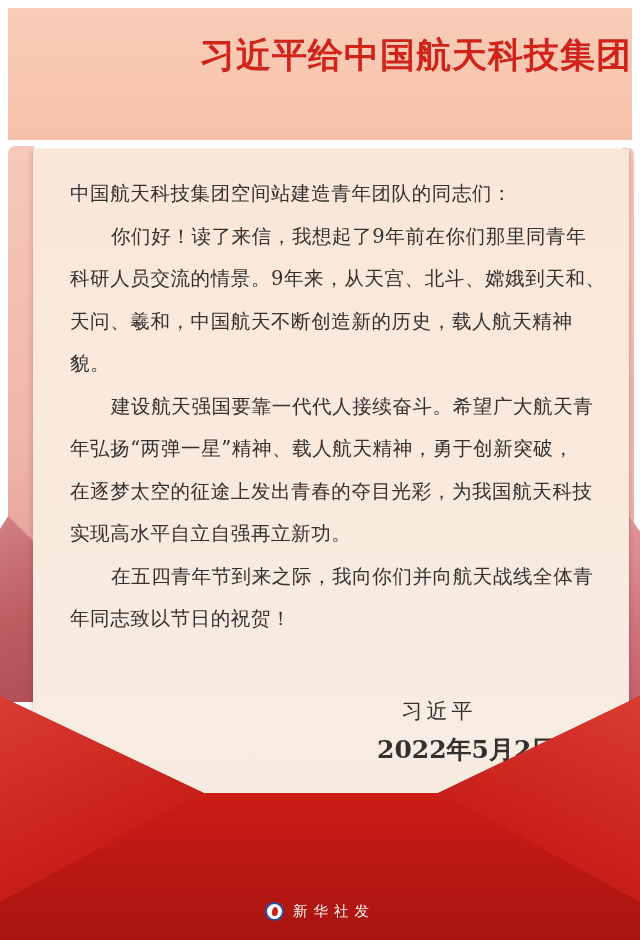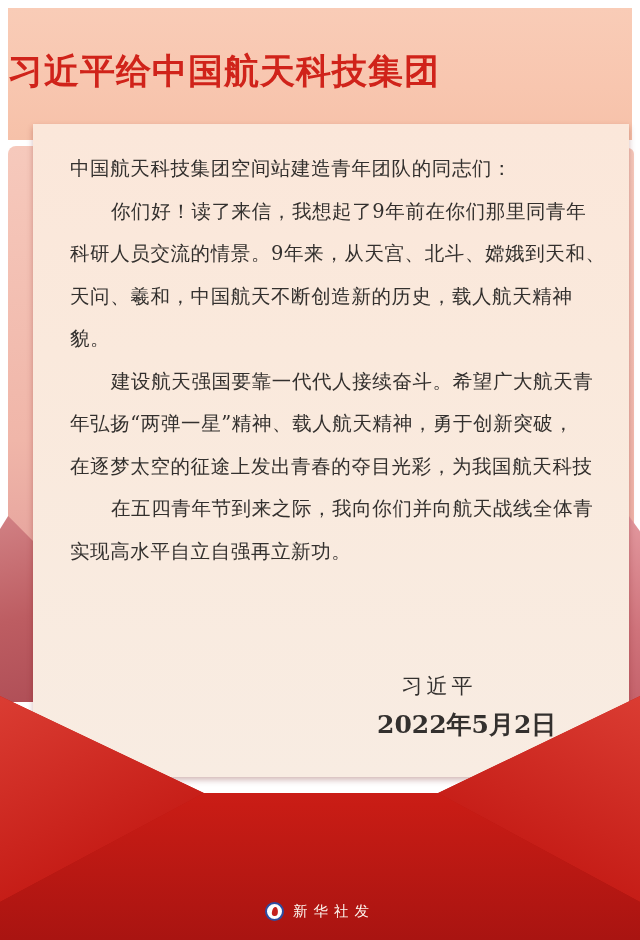--- a/index.html
+++ b/index.html
@@ -4,21 +4,21 @@
 <style>
   html,body{margin:0;padding:0;background:#ffffff;}
   .canvas{
     position:relative;width:640px;height:940px;background:#ffffff;
     overflow:hidden;font-family:"DejaVu Serif",serif;
   }
   
   .header-band{
     position:absolute;left:8px;top:8px;width:624px;height:132px;
     background:linear-gradient(180deg,#f9ccb7 0%,#f8c6af 60%,#f6c1a9 100%);
-    text-align:left;box-sizing:border-box;padding-top:34px;
+    text-align:right;box-sizing:border-box;padding-top:18px;
   }
   .title-line{
     font-size:35px;line-height:57px;font-weight:bold;color:#d0231a;
     letter-spacing:1px;white-space:nowrap;
   }
   
   .strip-left{
     position:absolute;left:8px;top:146px;width:26px;height:420px;
     background:linear-gradient(180deg,#f6c9bc 0%,#f0b6a9 70%,#e5a29c 100%);
     border-top-left-radius:8px;
@@ -33,21 +33,21 @@
     background:linear-gradient(165deg,#d18184 0%,#bd5d62 55%,#b04f57 100%);
     clip-path:polygon(24% 0,100% 14%,100% 100%,0 100%,0 7%);
   }
   .wedge-right{
     position:absolute;left:620px;top:512px;width:20px;height:192px;
     background:linear-gradient(195deg,#e39aa0 0%,#cf737b 60%,#c4616a 100%);
     clip-path:polygon(30% 0,100% 10%,100% 100%,0 100%,0 9%);
   }
   
   .paper{
-    position:absolute;left:33px;top:124px;width:596px;height:653px;
+    position:absolute;left:33px;top:149px;width:596px;height:653px;
     background:linear-gradient(180deg,#fbe7da 0%,#fae9dc 35%,#f8ece2 100%);
     box-shadow:0 3px 6px rgba(110,20,15,.30);
   }
   .letter-body{
     position:absolute;left:37px;top:24px;width:508px;
     font-size:19.5px;line-height:42.5px;color:#33302e;letter-spacing:.6px;
   }
   .letter-line{white-space:nowrap;}
   .letter-line.indent{padding-left:41px;}
   .signature-block{
@@ -109,22 +109,23 @@
   <div class="paper">
     <div class="letter-body">
       <div class="letter-line">中国航天科技集团空间站建造青年团队的同志们：</div>
       <div class="letter-line indent">你们好！读了来信，我想起了9年前在你们那里同青年</div>
       <div class="letter-line">科研人员交流的情景。9年来，从天宫、北斗、嫦娥到天和、</div>
       <div class="letter-line">天问、羲和，中国航天不断创造新的历史，载人航天精神</div>
       <div class="letter-line">貌。</div>
       <div class="letter-line indent">建设航天强国要靠一代代人接续奋斗。希望广大航天青</div>
       <div class="letter-line">年弘扬“两弹一星”精神、载人航天精神，勇于创新突破，</div>
       <div class="letter-line">在逐梦太空的征途上发出青春的夺目光彩，为我国航天科技</div>
+      <div class="letter-line">实现高水平自立自强再立新功。</div>
       <div class="letter-line indent">在五四青年节到来之际，我向你们并向航天战线全体青</div>
-      <div class="letter-line">实现高水平自立自强再立新功。</div>
+      <div class="letter-line">年同志致以节日的祝贺！</div>
     </div>
     <div class="signature-block">
       <div class="signature-name">习近平</div>
       <div class="signature-date">2022年5月2日</div>
     </div>
   </div>
 
   <div class="envelope">
     <div class="flap flap-left"></div>
     <div class="flap flap-right"></div>

